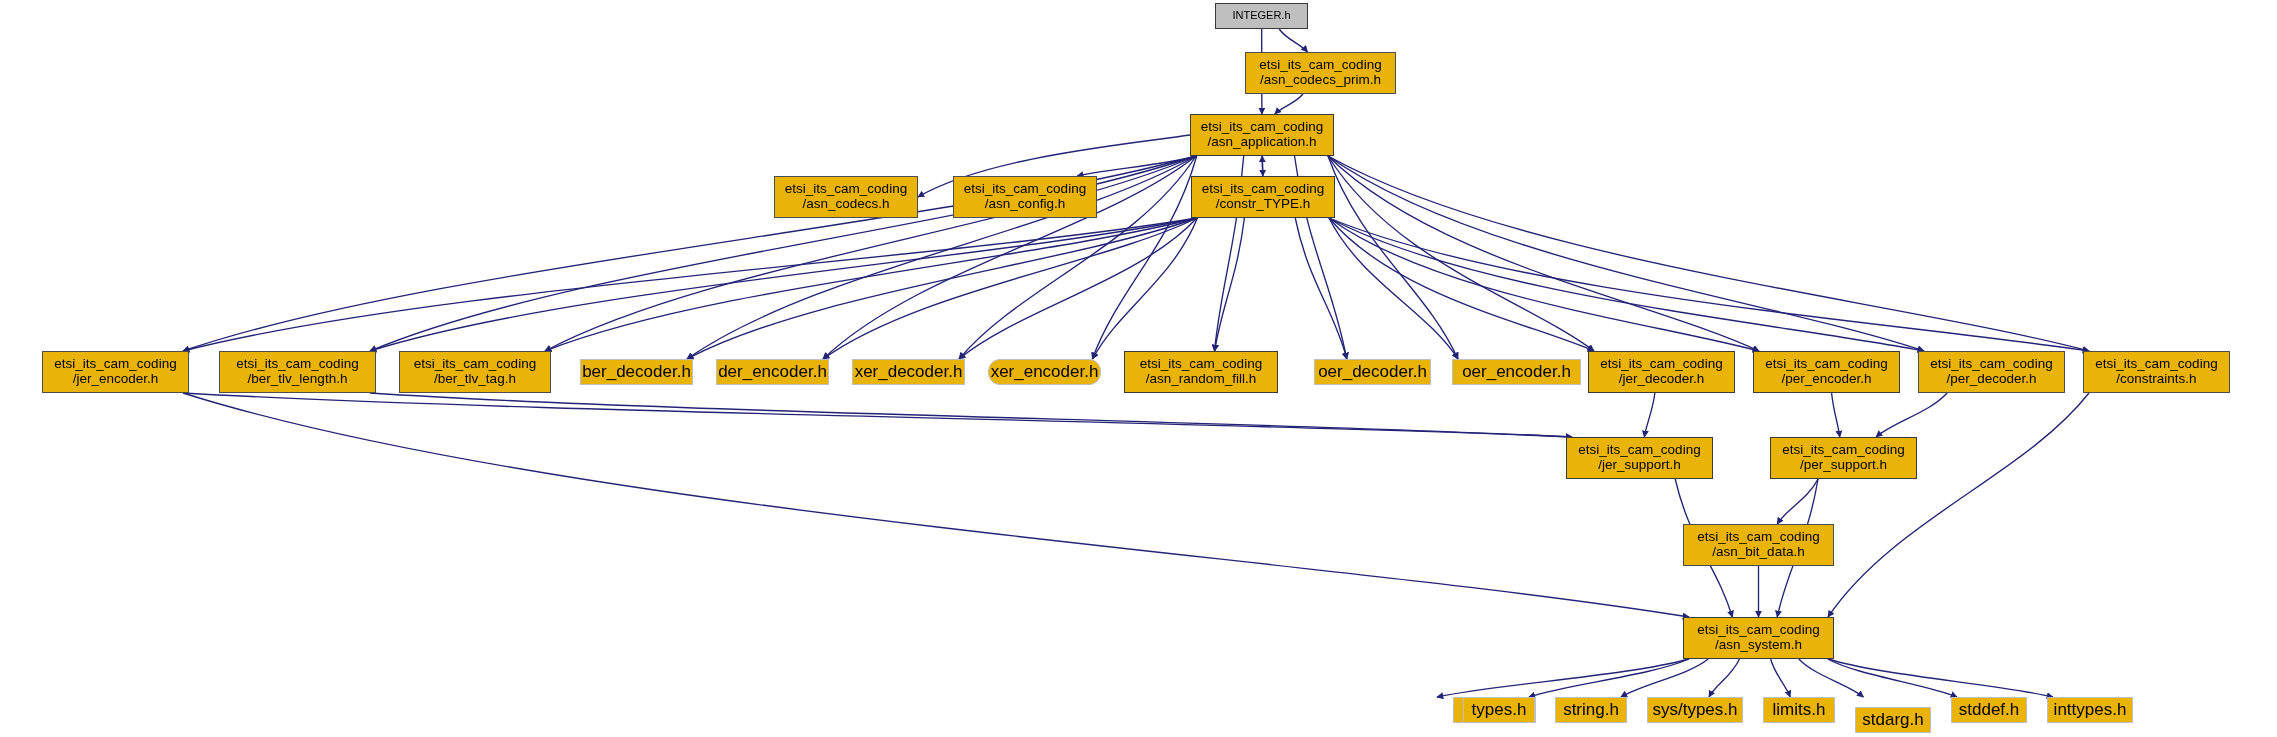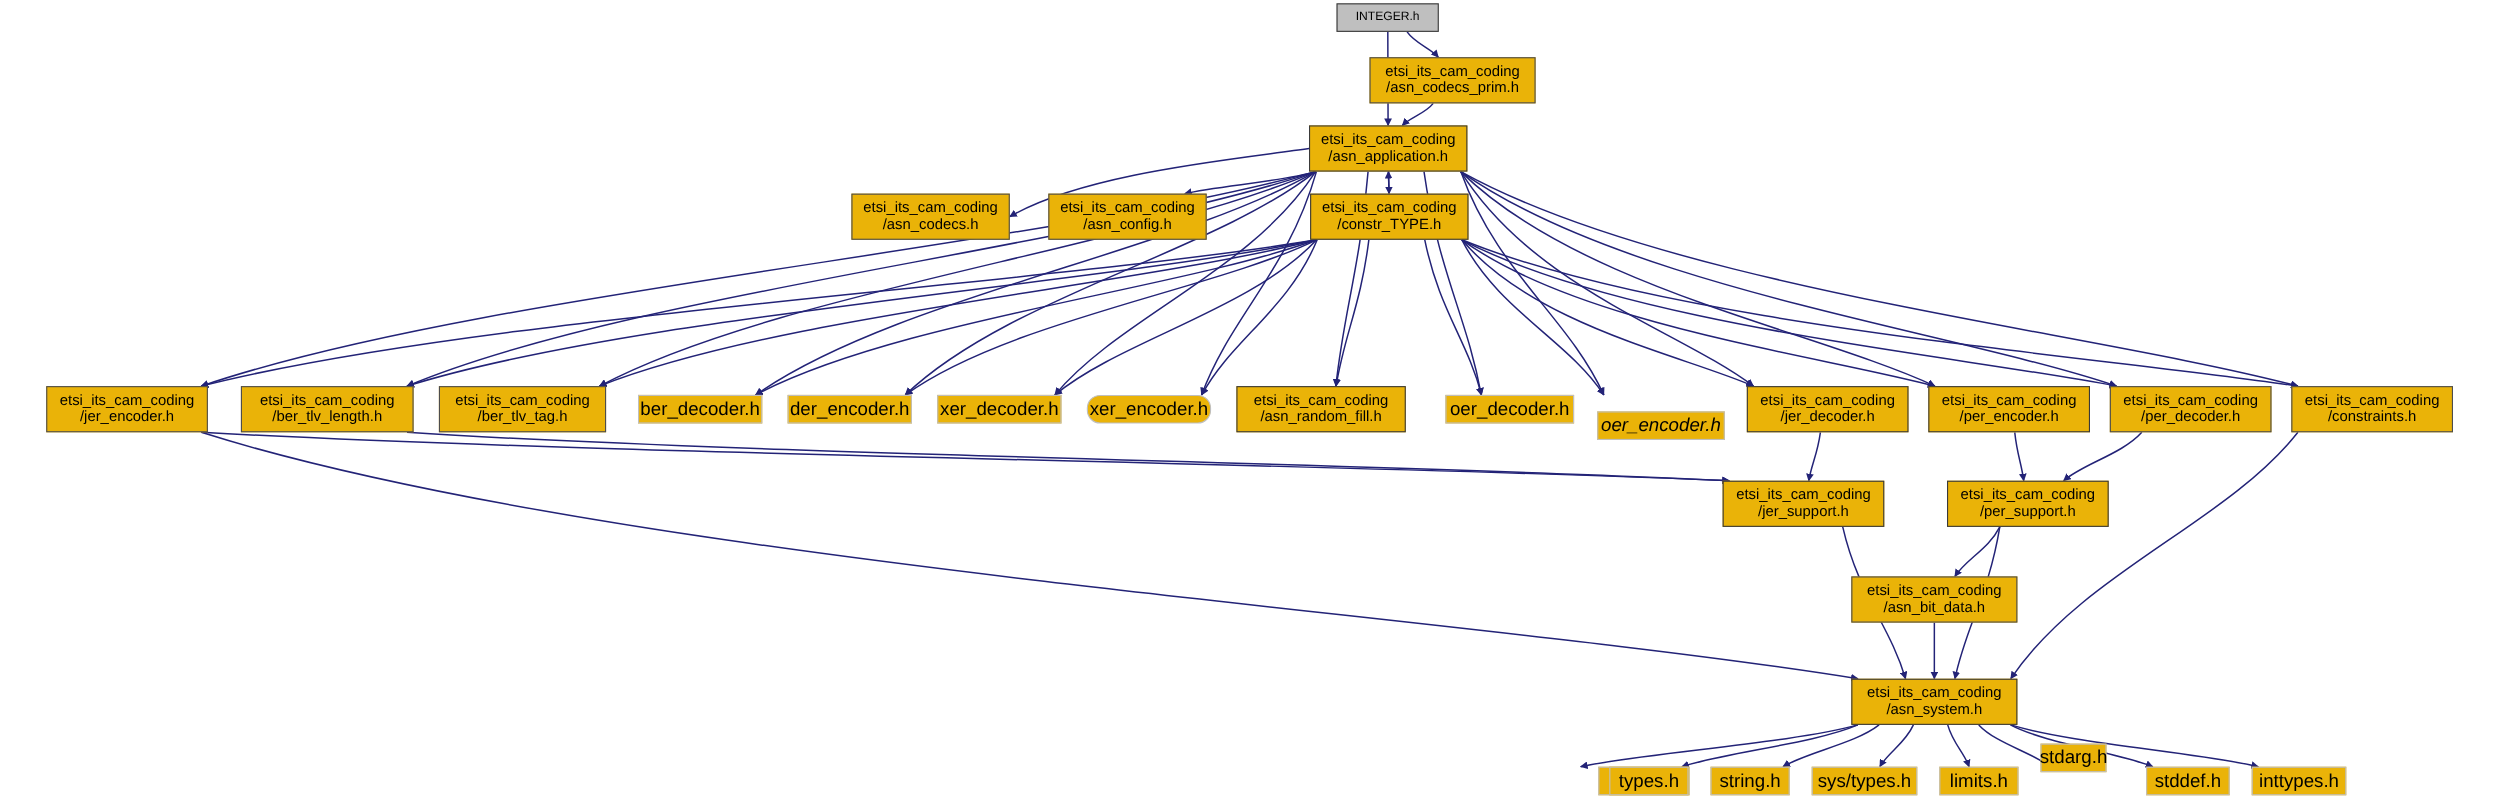--- a/index.html
+++ b/index.html
@@ -132,31 +132,31 @@
       <div class="node proj strong" style="left: 1191px; top: 176px; width: 144px;"><span class="l1">etsi_its_cam_coding</span><span class="l2">/constr_TYPE.h</span></div>
       <div class="node proj" style="left: 42px; top: 351px; width: 147px;"><span class="l1">etsi_its_cam_coding</span><span class="l2">/jer_encoder.h</span></div>
       <div class="node proj" style="left: 219px; top: 351px; width: 157px;"><span class="l1">etsi_its_cam_coding</span><span class="l2">/ber_tlv_length.h</span></div>
       <div class="node proj" style="left: 399px; top: 351px; width: 152px;"><span class="l1">etsi_its_cam_coding</span><span class="l2">/ber_tlv_tag.h</span></div>
       <div class="node plain" style="left: 580px; top: 359px; width: 113px;"><span class="l1">ber_decoder.h</span></div>
       <div class="node plain" style="left: 716px; top: 359px; width: 113px;"><span class="l1">der_encoder.h</span></div>
       <div class="node plain" style="left: 852px; top: 359px; width: 113px;"><span class="l1">xer_decoder.h</span></div>
       <div class="node plain" style="left: 988px; top: 359px; width: 113px; border-radius: 12px;"><span class="l1">xer_encoder.h</span></div>
       <div class="node proj strong" style="left: 1124px; top: 351px; width: 154px;"><span class="l1">etsi_its_cam_coding</span><span class="l2">/asn_random_fill.h</span></div>
       <div class="node plain" style="left: 1314px; top: 359px; width: 117px;"><span class="l1">oer_decoder.h</span></div>
-      <div class="node plain" style="left: 1452px; top: 374px; width: 116px; font-style: italic;"><span class="l1">oer_encoder.h</span></div>
+      <div class="node plain" style="left: 1452px; top: 359px; width: 129px;"><span class="l1">oer_encoder.h</span></div>
       <div class="node proj strong" style="left: 1588px; top: 351px; width: 147px;"><span class="l1">etsi_its_cam_coding</span><span class="l2">/jer_decoder.h</span></div>
       <div class="node proj strong" style="left: 1753px; top: 351px; width: 147px;"><span class="l1">etsi_its_cam_coding</span><span class="l2">/per_encoder.h</span></div>
       <div class="node proj" style="left: 1918px; top: 351px; width: 147px;"><span class="l1">etsi_its_cam_coding</span><span class="l2">/per_decoder.h</span></div>
       <div class="node proj" style="left: 2083px; top: 351px; width: 147px;"><span class="l1">etsi_its_cam_coding</span><span class="l2">/constraints.h</span></div>
       <div class="node proj strong" style="left: 1566px; top: 437px; width: 147px;"><span class="l1">etsi_its_cam_coding</span><span class="l2">/jer_support.h</span></div>
       <div class="node proj strong" style="left: 1770px; top: 437px; width: 147px;"><span class="l1">etsi_its_cam_coding</span><span class="l2">/per_support.h</span></div>
       <div class="node proj" style="left: 1683px; top: 524px; width: 151px;"><span class="l1">etsi_its_cam_coding</span><span class="l2">/asn_bit_data.h</span></div>
       <div class="node proj strong" style="left: 1683px; top: 617px; width: 151px;"><span class="l1">etsi_its_cam_coding</span><span class="l2">/asn_system.h</span></div>
       <div class="node plain" style="left: 1453px; top: 697px; width: 83px;"><span class="l1">stdio.h</span></div>
       <div class="node plain" style="left: 1463px; top: 697px; width: 72px;"><span class="l1">types.h</span></div>
       <div class="node plain" style="left: 1555px; top: 697px; width: 72px;"><span class="l1">string.h</span></div>
       <div class="node plain" style="left: 1647px; top: 697px; width: 96px;"><span class="l1">sys/types.h</span></div>
       <div class="node plain" style="left: 1763px; top: 697px; width: 72px;"><span class="l1">limits.h</span></div>
-      <div class="node plain" style="left: 1855px; top: 676px; width: 60px;"><span class="l1">stdarg.h</span></div>
+      <div class="node plain" style="left: 1855px; top: 707px; width: 76px;"><span class="l1">stdarg.h</span></div>
       <div class="node plain" style="left: 1951px; top: 697px; width: 76px; align-items: center;"><span class="l1">stddef.h</span></div>
       <div class="node plain" style="left: 2047px; top: 697px; width: 86px;"><span class="l1">inttypes.h</span></div>
     </div>
 </div>
 
 </body></html>

